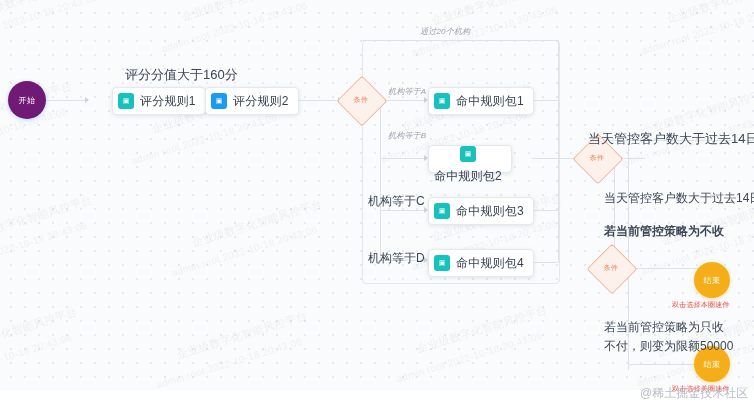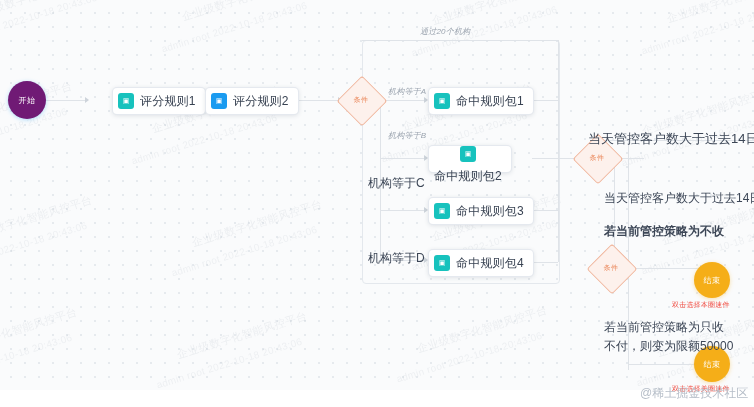--- a/index.html
+++ b/index.html
@@ -250,25 +250,26 @@
   <div class="circle-node end-node" style="left:694px;top:262px;">
     <span>结束</span>
   </div>
   <div class="hint" style="left:672px;top:300px;">双击选择本圈速件</div>
 
   <div class="circle-node end-node" style="left:694px;top:346px;">
     <span>结束</span>
   </div>
   <div class="hint" style="left:672px;top:384px;">双击选择关圈速件</div>
 
+  <div class="tlabel" style="left:125px;top:66px;">评分分值大于160分</div>
   <div class="elabel" style="left:420px;top:26px;">通过20个机构</div>
 
   <div class="elabel" style="left:388px;top:86px;">机构等于A</div>
   <div class="elabel" style="left:388px;top:130px;">机构等于B</div>
-  <div class="tlabel sm" style="left:368px;top:175px;">机构等于C</div>
+  <div class="tlabel sm" style="left:368px;top:193px;">机构等于C</div>
   <div class="tlabel sm" style="left:368px;top:250px;">机构等于D</div>
 
   <div class="tlabel" style="left:588px;top:130px;">当天管控客户数大于过去14日管</div>
   <div class="tlabel sm" style="left:604px;top:190px;">当天管控客户数大于过去14日</div>
 
   <div class="mlabel" style="left:604px;top:222px;width:150px;font-weight:bold;">
     <div>若当前管控策略为不收</div>
   </div>
 
   <div class="mlabel" style="left:604px;top:318px;width:150px;">

